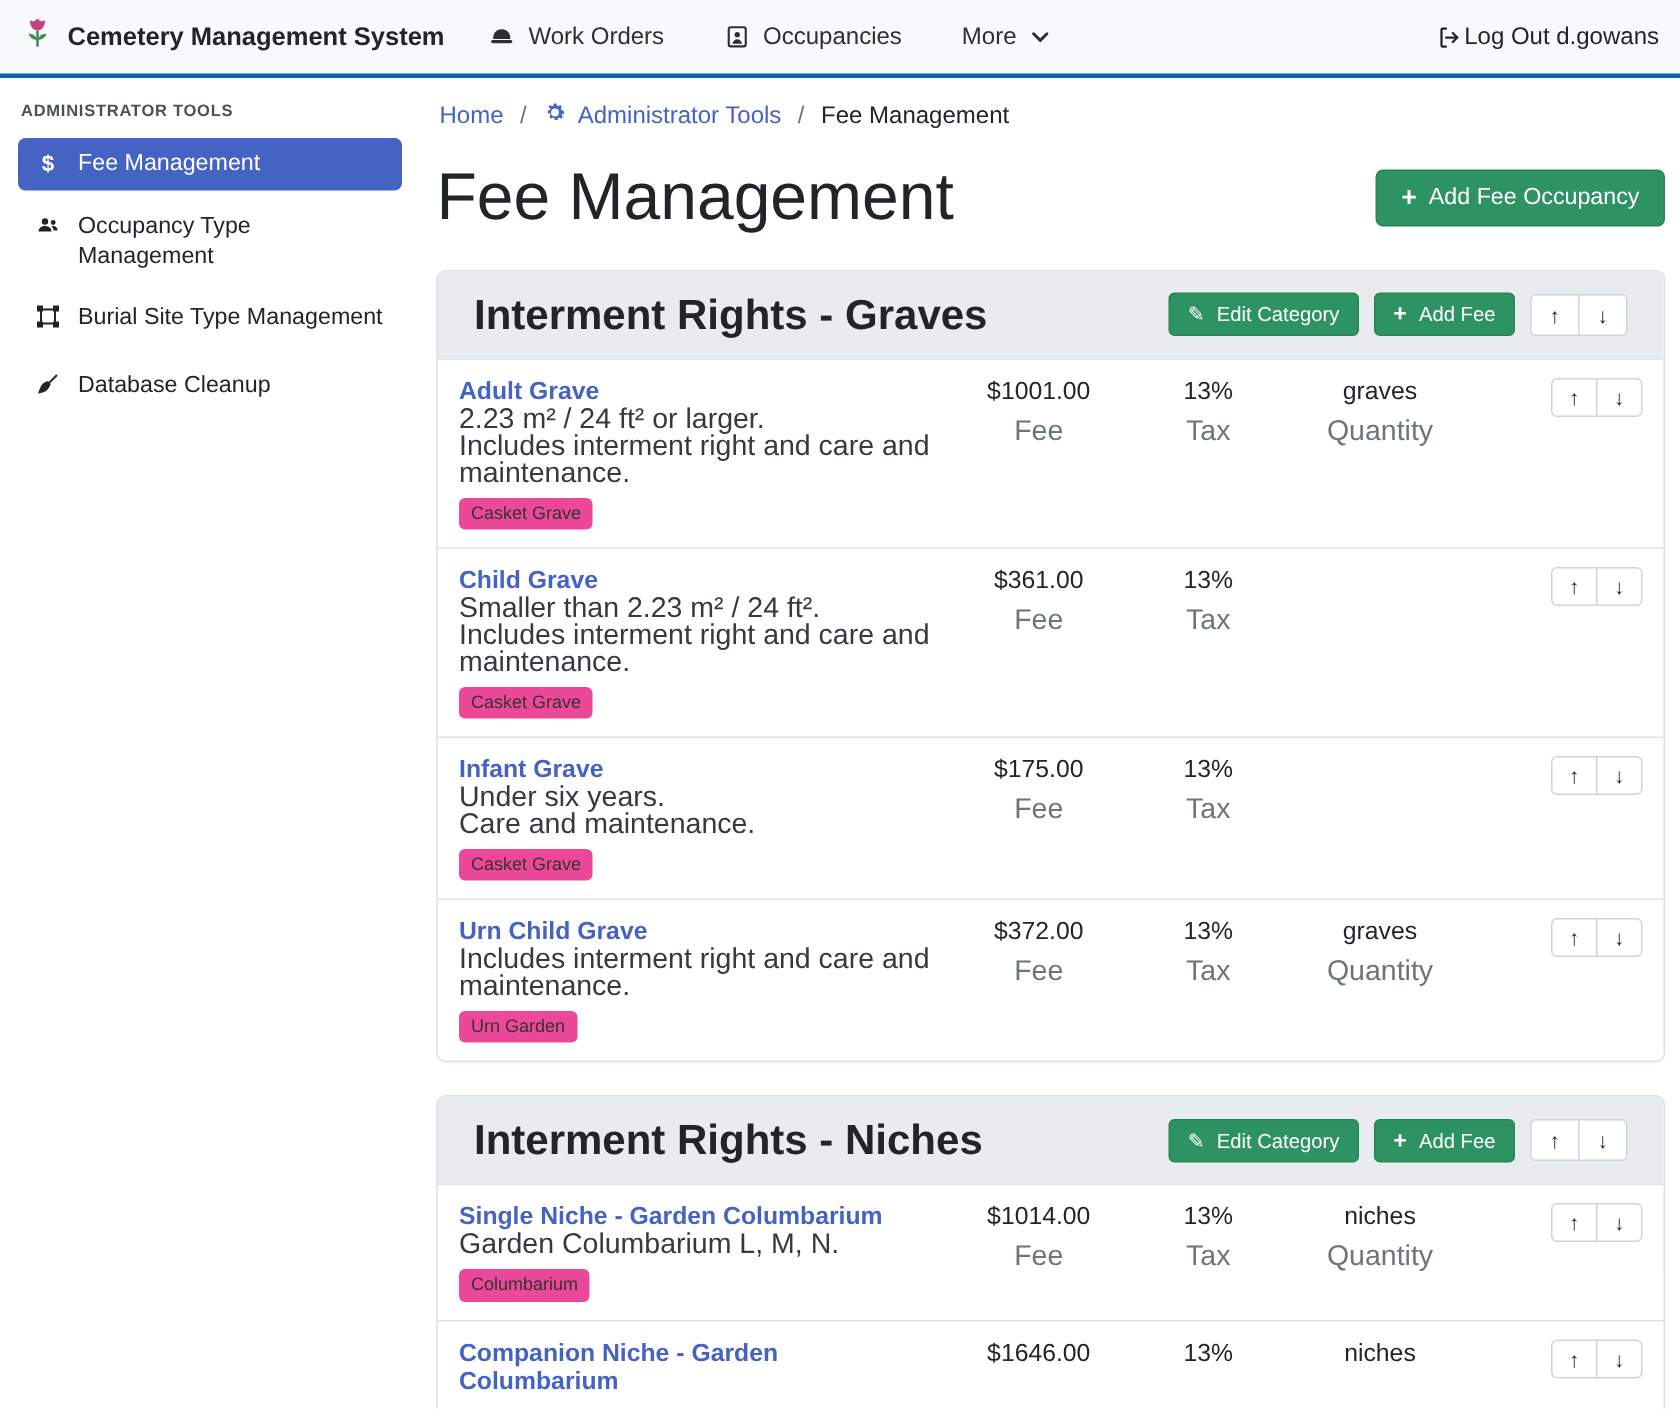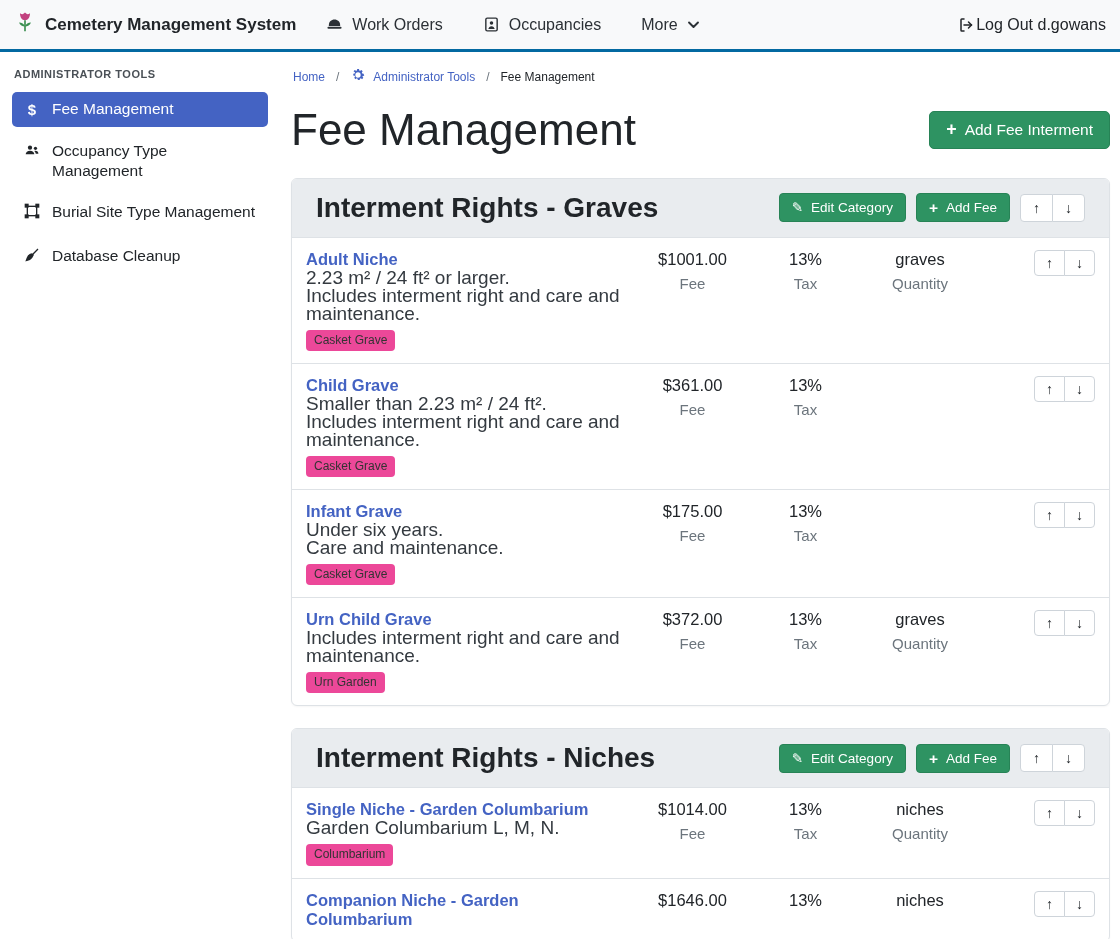--- a/index.html
+++ b/index.html
@@ -32,21 +32,21 @@
     font-size: 15.5px; line-height: 1.3; color: #212529; text-decoration: none; cursor: pointer;
   }
   .side-item.active { background: var(--blue); color: #fff; }
   .side-icon { width: 20px; flex-shrink: 0; text-align: center; margin-top: 1px; }
   .side-icon svg { width: 16px; height: 16px; }
   .side-icon .g { font-weight: 700; font-size: 15px; }
 
   .main { flex: 1; padding: 12px 10px 0 11px; min-width: 0; }
 
   
-  .breadcrumb { display: flex; align-items: center; gap: 11px; font-size: 12px; padding: 3px 2px; }
+  .breadcrumb { display: flex; align-items: center; gap: 11px; font-size: 16px; padding: 3px 2px; }
   .crumb-link { color: var(--blue); text-decoration: none; cursor: pointer; display: flex; align-items: center; gap: 7px; }
   .crumb-sep { color: #6c757d; }
   .crumb-current { color: #212529; }
 
   
   .page-head { display: flex; justify-content: space-between; align-items: center; margin-top: 16px; }
   .page-title { font-size: 44px; font-weight: 500; line-height: 1.15; }
 
   .btn-green {
     background: var(--green); color: #fff; border: 1px solid var(--green-border);
@@ -82,21 +82,21 @@
   }
   .card-body .fee-row:first-child { border-top: none; }
   .fee-name { color: var(--blue); font-weight: 700; font-size: 16.5px; text-decoration: none; cursor: pointer; display: inline-block; line-height: 19px; }
   .fee-desc { font-size: 19px; line-height: 18px; color: #343a40; margin-top: 0; }
   .badge {
     display: inline-block; background: #ec4899; color: #333;
     font-size: 12px; padding: 4px 8px; border-radius: 4px; margin-top: 7px; line-height: 1.1;
   }
   .fee-col { text-align: center; }
   .fee-val { font-size: 16.5px; line-height: 19px; }
-  .fee-lab { font-size: 15px; color: #6c757d; margin-top: 6px; }
+  .fee-lab { font-size: 19px; color: #6c757d; margin-top: 6px; }
   .fee-arrows { display: flex; justify-content: flex-end; }
   .fee-arrows .arrow-btn { padding: 4px 11px; }
 </style>
 </head>
 <body>
 
 <div class="navbar">
   <div class="brand">
     <span>
       <svg width="22" height="22" viewBox="0 0 24 24">
@@ -201,21 +201,21 @@
         <span>Administrator Tools</span>
       </a>
       <span class="crumb-sep">/</span>
       <span class="crumb-current">Fee Management</span>
     </div>
 
     <div class="page-head">
       <h1 class="page-title" style="margin:0">Fee Management</h1>
       <button class="btn-green btn-lg">
         <span class="plus">+</span>
-        <span>Add Fee Interment</span>
+        <span>Add Fee Occupancy</span>
       </button>
     </div>
 
     <div>
         <div class="card">
           <div class="card-header">
             <div class="card-title">Interment Rights - Graves</div>
             <div class="header-controls">
               <button class="btn-green btn-sm">
                 <span class="pencil">✎</span>
@@ -226,21 +226,21 @@
                 <span>Add Fee</span>
               </button>
               <span class="arrow-group">
                 <button class="arrow-btn"><span>↑</span></button>
                 <button class="arrow-btn"><span>↓</span></button>
               </span>
             </div>
           </div>
           <div class="card-body">
             <div class="fee-row">
-              <div class="fee-main"><a class="fee-name">Adult Niche</a><div class="fee-desc">2.23 m² / 24 ft² or larger.</div><div class="fee-desc">Includes interment right and care and maintenance.</div><span class="badge">Casket Grave</span></div>
+              <div class="fee-main"><a class="fee-name">Adult Grave</a><div class="fee-desc">2.23 m² / 24 ft² or larger.</div><div class="fee-desc">Includes interment right and care and maintenance.</div><span class="badge">Casket Grave</span></div>
               <div class="fee-col">
                 <div class="fee-val">$1001.00</div>
                 <div class="fee-lab">Fee</div>
               </div>
               <div class="fee-col">
                 <div class="fee-val">13%</div>
                 <div class="fee-lab">Tax</div>
               </div>
               <div class="fee-col">
                 <div class="fee-val">graves</div>

